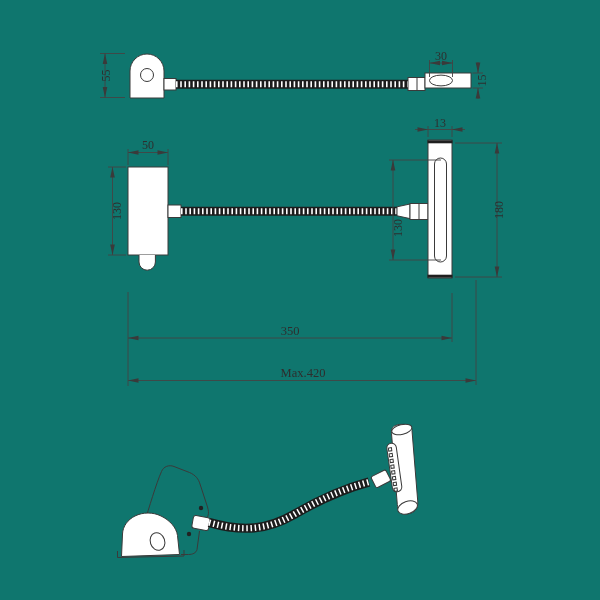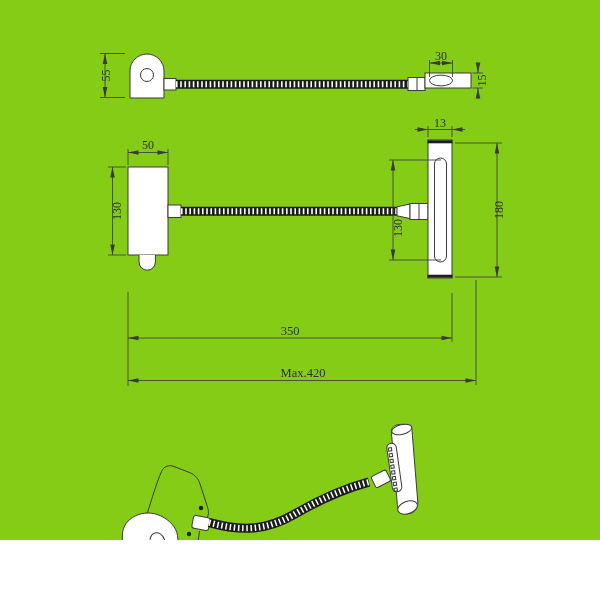--- a/index.html
+++ b/index.html
@@ -1,16 +1,16 @@
 <!DOCTYPE html>
 <html><head>
 <meta charset="utf-8">
 <style>
   html,body{margin:0;padding:0;background:#ffffff;}
-  .sheet{position:relative;width:600px;height:540px;background:#84cc16;overflow:hidden;
+  .sheet{position:relative;width:600px;height:600px;background:#0f766e;overflow:hidden;
          font-family:"Liberation Serif", serif;}
   svg{position:absolute;inset:0;}
   .outline{fill:none;stroke:#3a3a3a;stroke-width:1;}
   .outline-white{fill:#ffffff;stroke:#3a3a3a;stroke-width:1;}
   .thick{stroke:#1f1f1f;stroke-width:3;fill:none;}
   .dim{stroke:#444;stroke-width:0.9;fill:none;}
   .dim-text{font-family:"Liberation Serif", serif;font-size:12.5px;fill:#2e2e2e;}
   .dim-text-sm{font-family:"Liberation Serif", serif;font-size:12px;fill:#2e2e2e;}
   .braid-base{stroke:#1c1c1c;fill:none;}
   .braid-tick{stroke:#ffffff;fill:none;}

